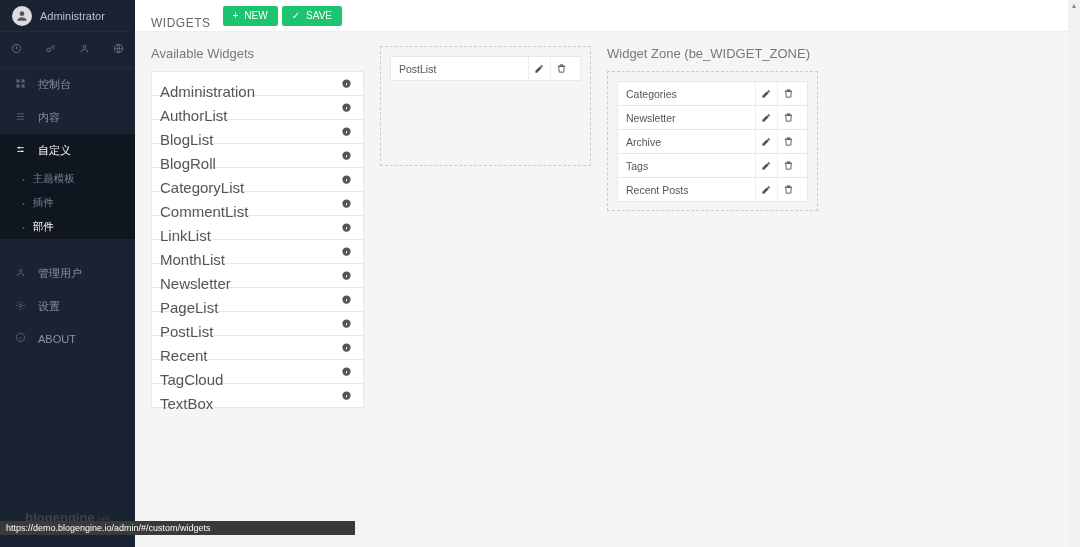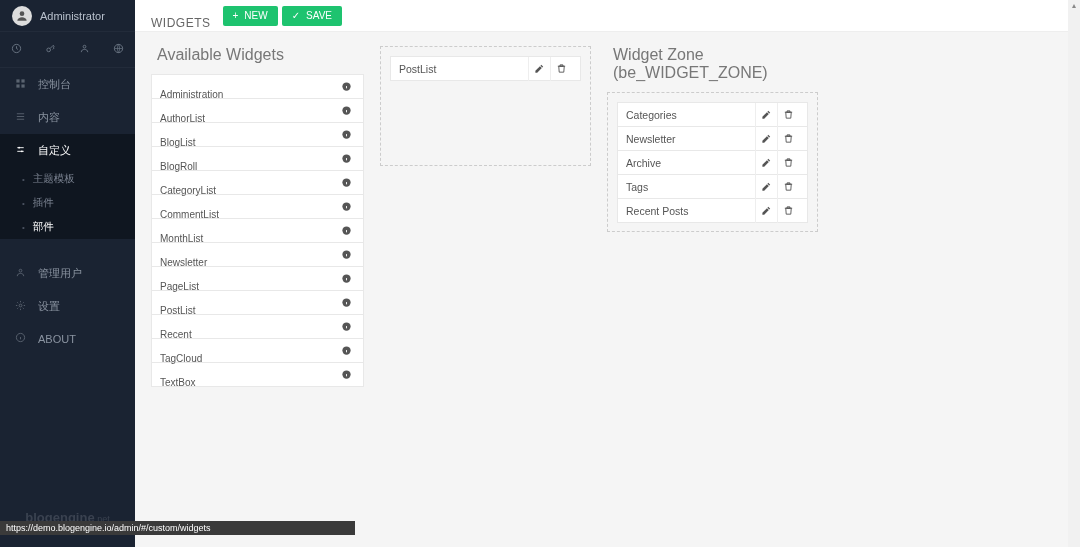--- a/index.html
+++ b/index.html
@@ -33,25 +33,25 @@
     .main { margin-left: 135px; height: 100%; }
     .page-header { background: #fff; height: 32px; display: flex; align-items: center; padding: 0 16px; border-bottom: 1px solid #eee; }
     .page-title { font-size: 12px; color: #666; font-weight: normal; letter-spacing: 0.5px; margin-right: 12px; margin-top: 14px; }
     .btn { display: inline-flex; align-items: center; height: 20px; padding: 0 10px; background: #1ec36f; color: #fff; border: none; border-radius: 2px; font-size: 10px; cursor: pointer; margin-right: 4px; }
     .btn-icon-mark { margin-right: 6px; font-size: 10px; }
     
     .content { padding: 14px 16px; display: flex; gap: 16px; align-items: flex-start; }
     .col { flex: 0 0 auto; }
     .col-available { width: 213px; }
     .col-zone { width: 211px; }
-    .col-title { font-size: 16px; color: #777; font-weight: normal; margin-bottom: 10px; margin-left: 6px; }
+    .col-title { font-size: 13px; color: #777; font-weight: normal; margin-bottom: 10px; }
     
     .widget-list { }
     .widget-row { background: #fff; border: 1px solid #e8e8e8; display: flex; align-items: center; height: 25px; padding: 0 8px; margin-bottom: -1px; }
-    .widget-name { flex: 1; font-size: 10px; color: #555; margin-top: 16px; }
+    .widget-name { flex: 1; font-size: 15px; color: #555; margin-top: 16px; }
     .widget-actions { display: flex; gap: 6px; }
     .action-btn { width: 18px; height: 18px; display: flex; align-items: center; justify-content: center; font-size: 10px; color: #555; cursor: pointer; }
     
     .zone-box { border: 1px dashed #ccc; padding: 9px; min-height: 120px; }
     .zone-row { background: #fff; border: 1px solid #e8e8e8; display: flex; align-items: center; height: 25px; padding: 0 8px; margin-bottom: -1px; }
     .zone-name { flex: 1; font-size: 10.5px; color: #555; }
     .zone-actions { display: flex; }
     .zone-action { width: 22px; height: 24px; display: flex; align-items: center; justify-content: center; font-size: 10px; color: #555; border-left: 1px solid #eee; cursor: pointer; }
     
     
@@ -241,20 +241,31 @@
             <span class="widget-actions">
               <span class="action-btn">
                 <svg class="svg-i" viewBox="0 0 24 24">
                   <circle cx="12" cy="12" r="9" fill="currentColor"></circle>
                   <path d="M12 8h.01M12 11v5" stroke="#fff" stroke-width="2"></path>
                 </svg>
               </span>
             </span>
           </div>
           <div class="widget-row">
+            <span class="widget-name">LinkList</span>
+            <span class="widget-actions">
+              <span class="action-btn">
+                <svg class="svg-i" viewBox="0 0 24 24">
+                  <circle cx="12" cy="12" r="9" fill="currentColor"></circle>
+                  <path d="M12 8h.01M12 11v5" stroke="#fff" stroke-width="2"></path>
+                </svg>
+              </span>
+            </span>
+          </div>
+          <div class="widget-row">
             <span class="widget-name">MonthList</span>
             <span class="widget-actions">
               <span class="action-btn">
                 <svg class="svg-i" viewBox="0 0 24 24">
                   <circle cx="12" cy="12" r="9" fill="currentColor"></circle>
                   <path d="M12 8h.01M12 11v5" stroke="#fff" stroke-width="2"></path>
                 </svg>
               </span>
             </span>
           </div>

